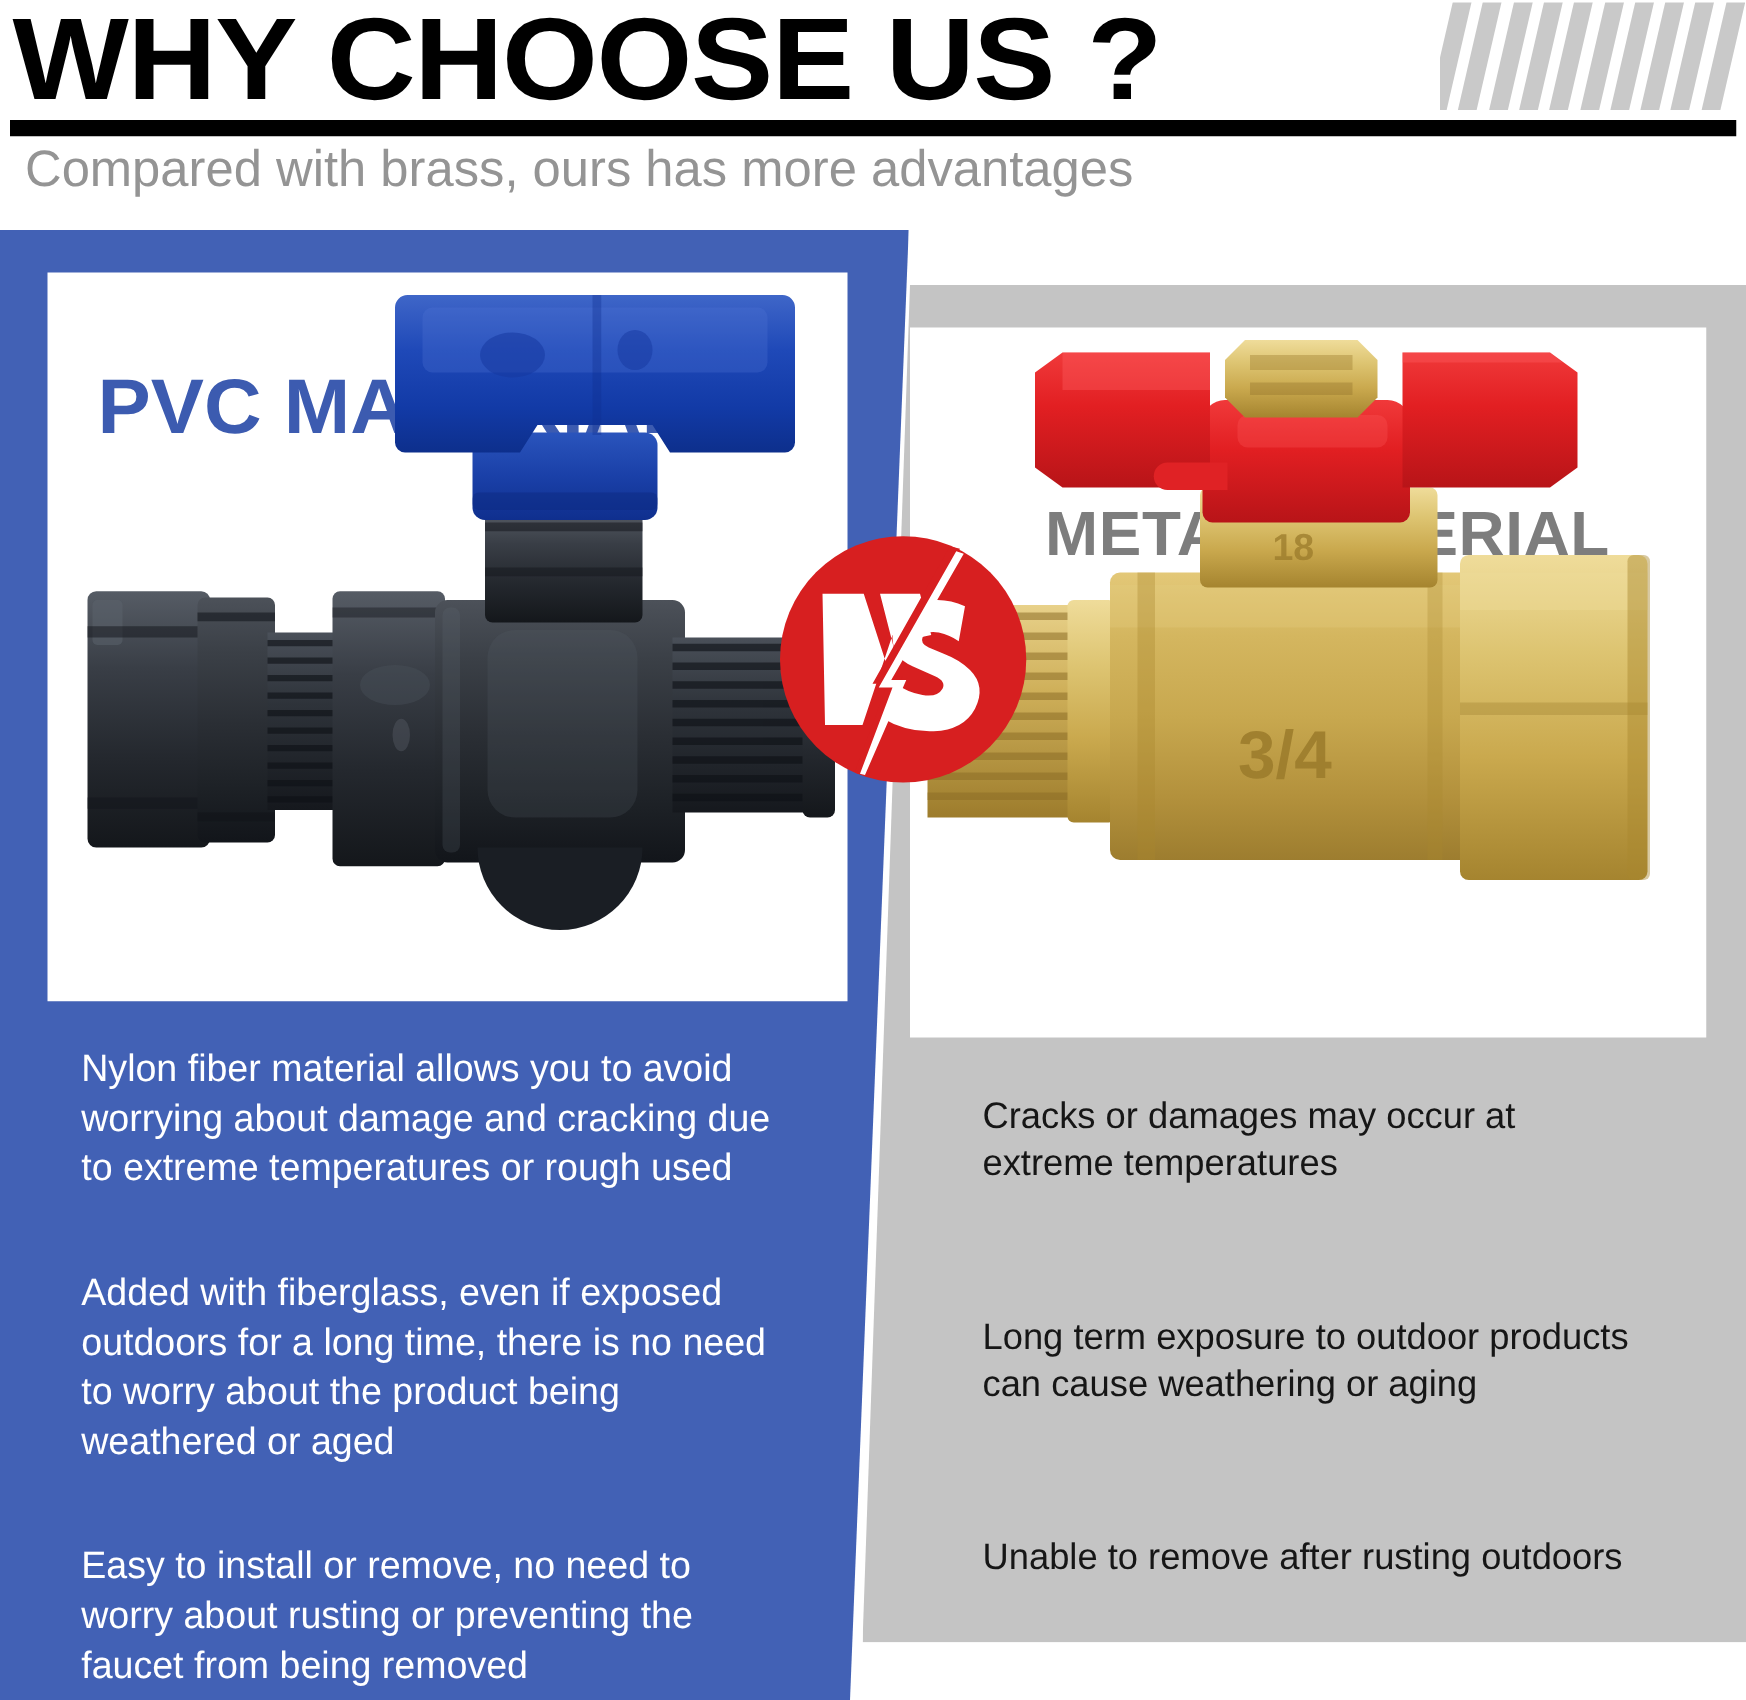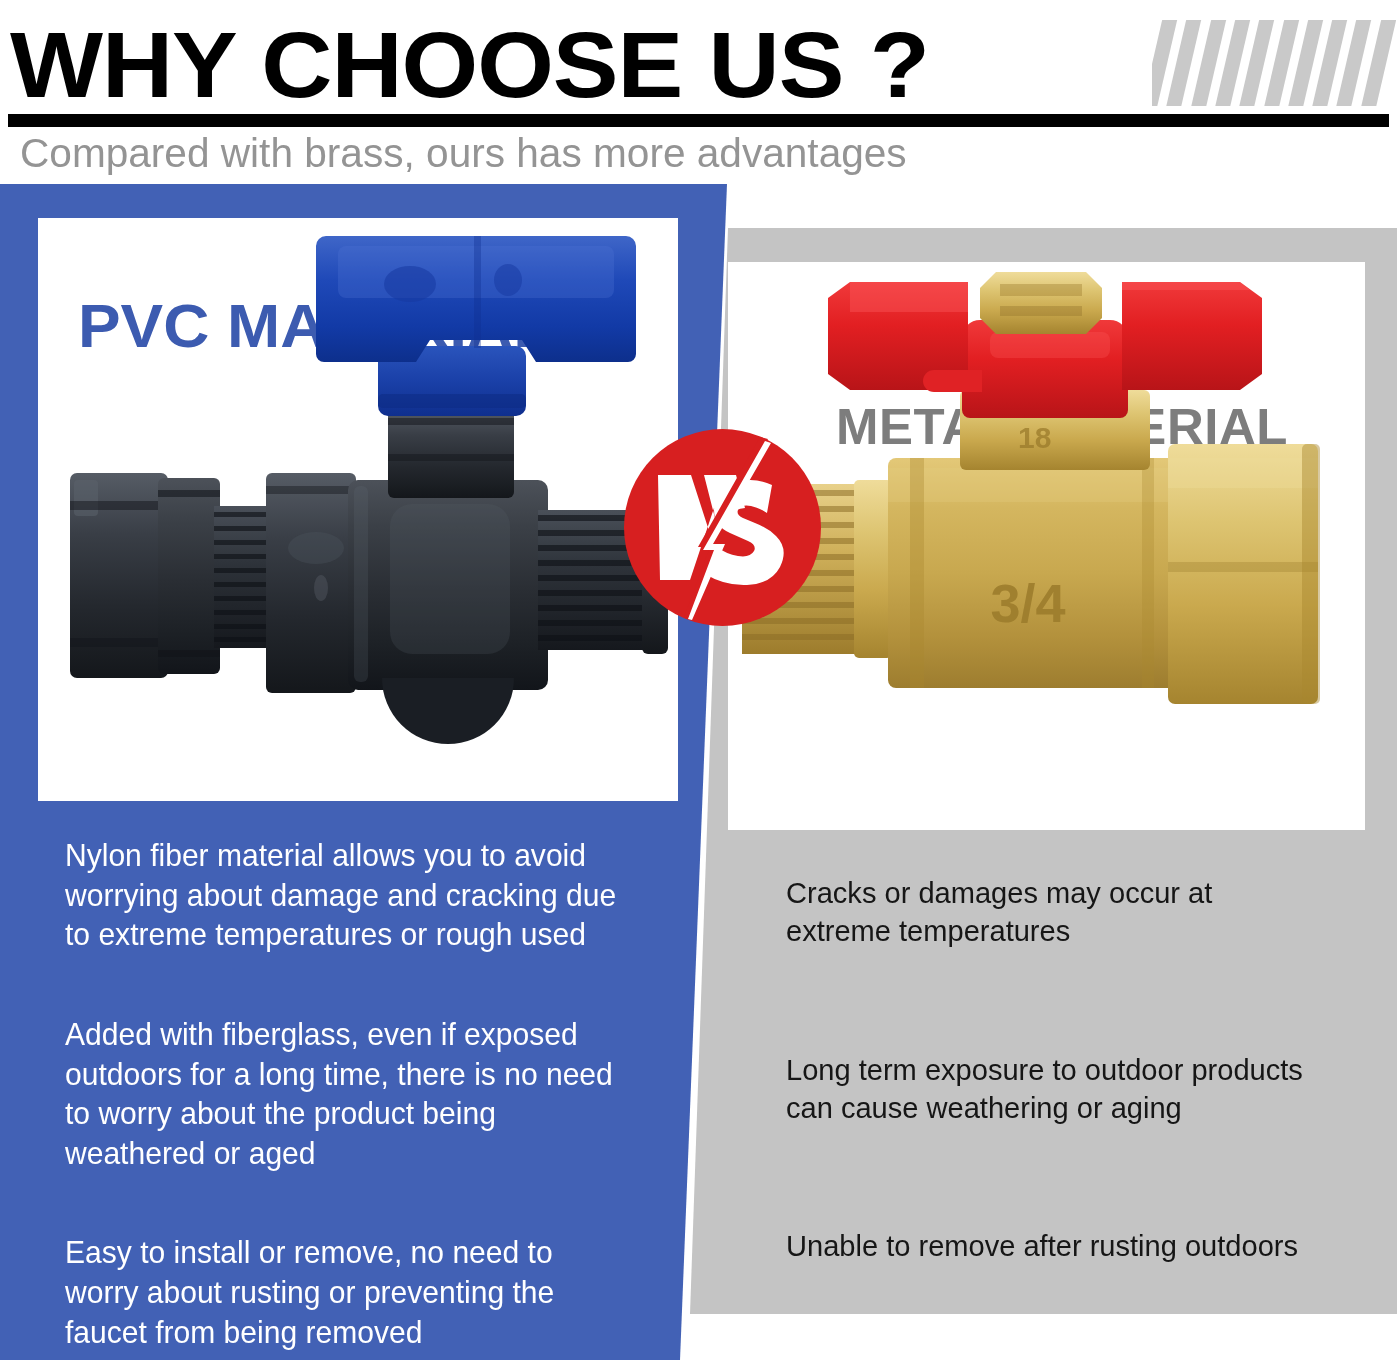--- a/index.html
+++ b/index.html
@@ -3,21 +3,21 @@
 <meta charset="utf-8">
 <style>
   html,body{margin:0;padding:0;background:#fff;}
   body{
     width:1397px;height:1360px;position:relative;overflow:hidden;
     font-family:"Liberation Sans",sans-serif;
     -webkit-font-smoothing:antialiased;
   }
 
   
-  #header{position:absolute;left:0;top:18px;width:1333px;height:178px;}
+  #header{position:absolute;left:0;top:0;width:1333px;height:178px;}
   #title{
     position:absolute;left:10px;top:-6px;
     font-family:"Liberation Sans",sans-serif;
     font-size:93px;font-weight:bold;color:#000;
     letter-spacing:-1px;white-space:nowrap;
     transform:scaleX(1.06);transform-origin:left top;
   }
   #stripes{
     position:absolute;left:1152px;top:2px;width:244px;height:86px;
     overflow:hidden;

